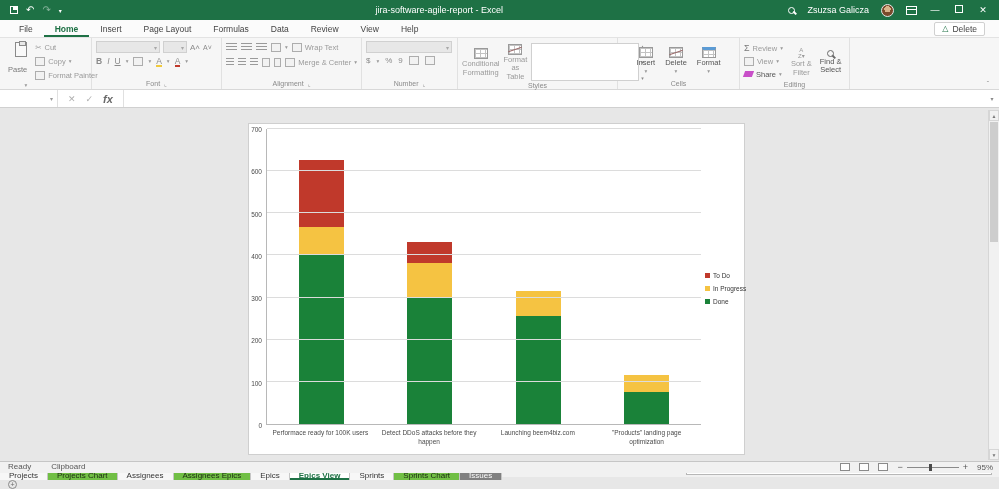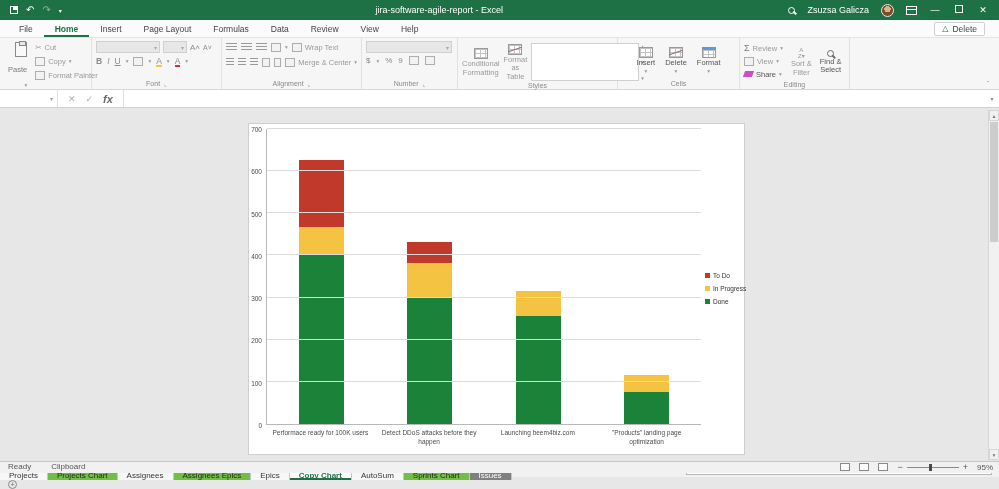--- a/index.html
+++ b/index.html
@@ -465,22 +465,22 @@
     <div class="navarrows">
       <span>◂</span>
       <span>▸</span>
     </div>
     <div class="sheettabs" id="sheettabs">
         <span class="stab normal">Projects</span>
         <span class="stab green">Projects Chart</span>
         <span class="stab normal">Assignees</span>
         <span class="stab green">Assignees Epics</span>
         <span class="stab normal">Epics</span>
-        <span class="stab active">Copy Chart</span>
-        <span class="stab normal">AutoSum</span>
+        <span class="stab active">Epics View</span>
+        <span class="stab normal">Sprints</span>
         <span class="stab green">Sprints Chart</span>
         <span class="stab dark">Issues</span>
       </div>
     <div class="addsheet">
         <span class="plus-circ">+</span>
       </div>
   </div>
   <div class="hscroll">
     <span>◂</span>
     <div class="hs-thumb"></div>

